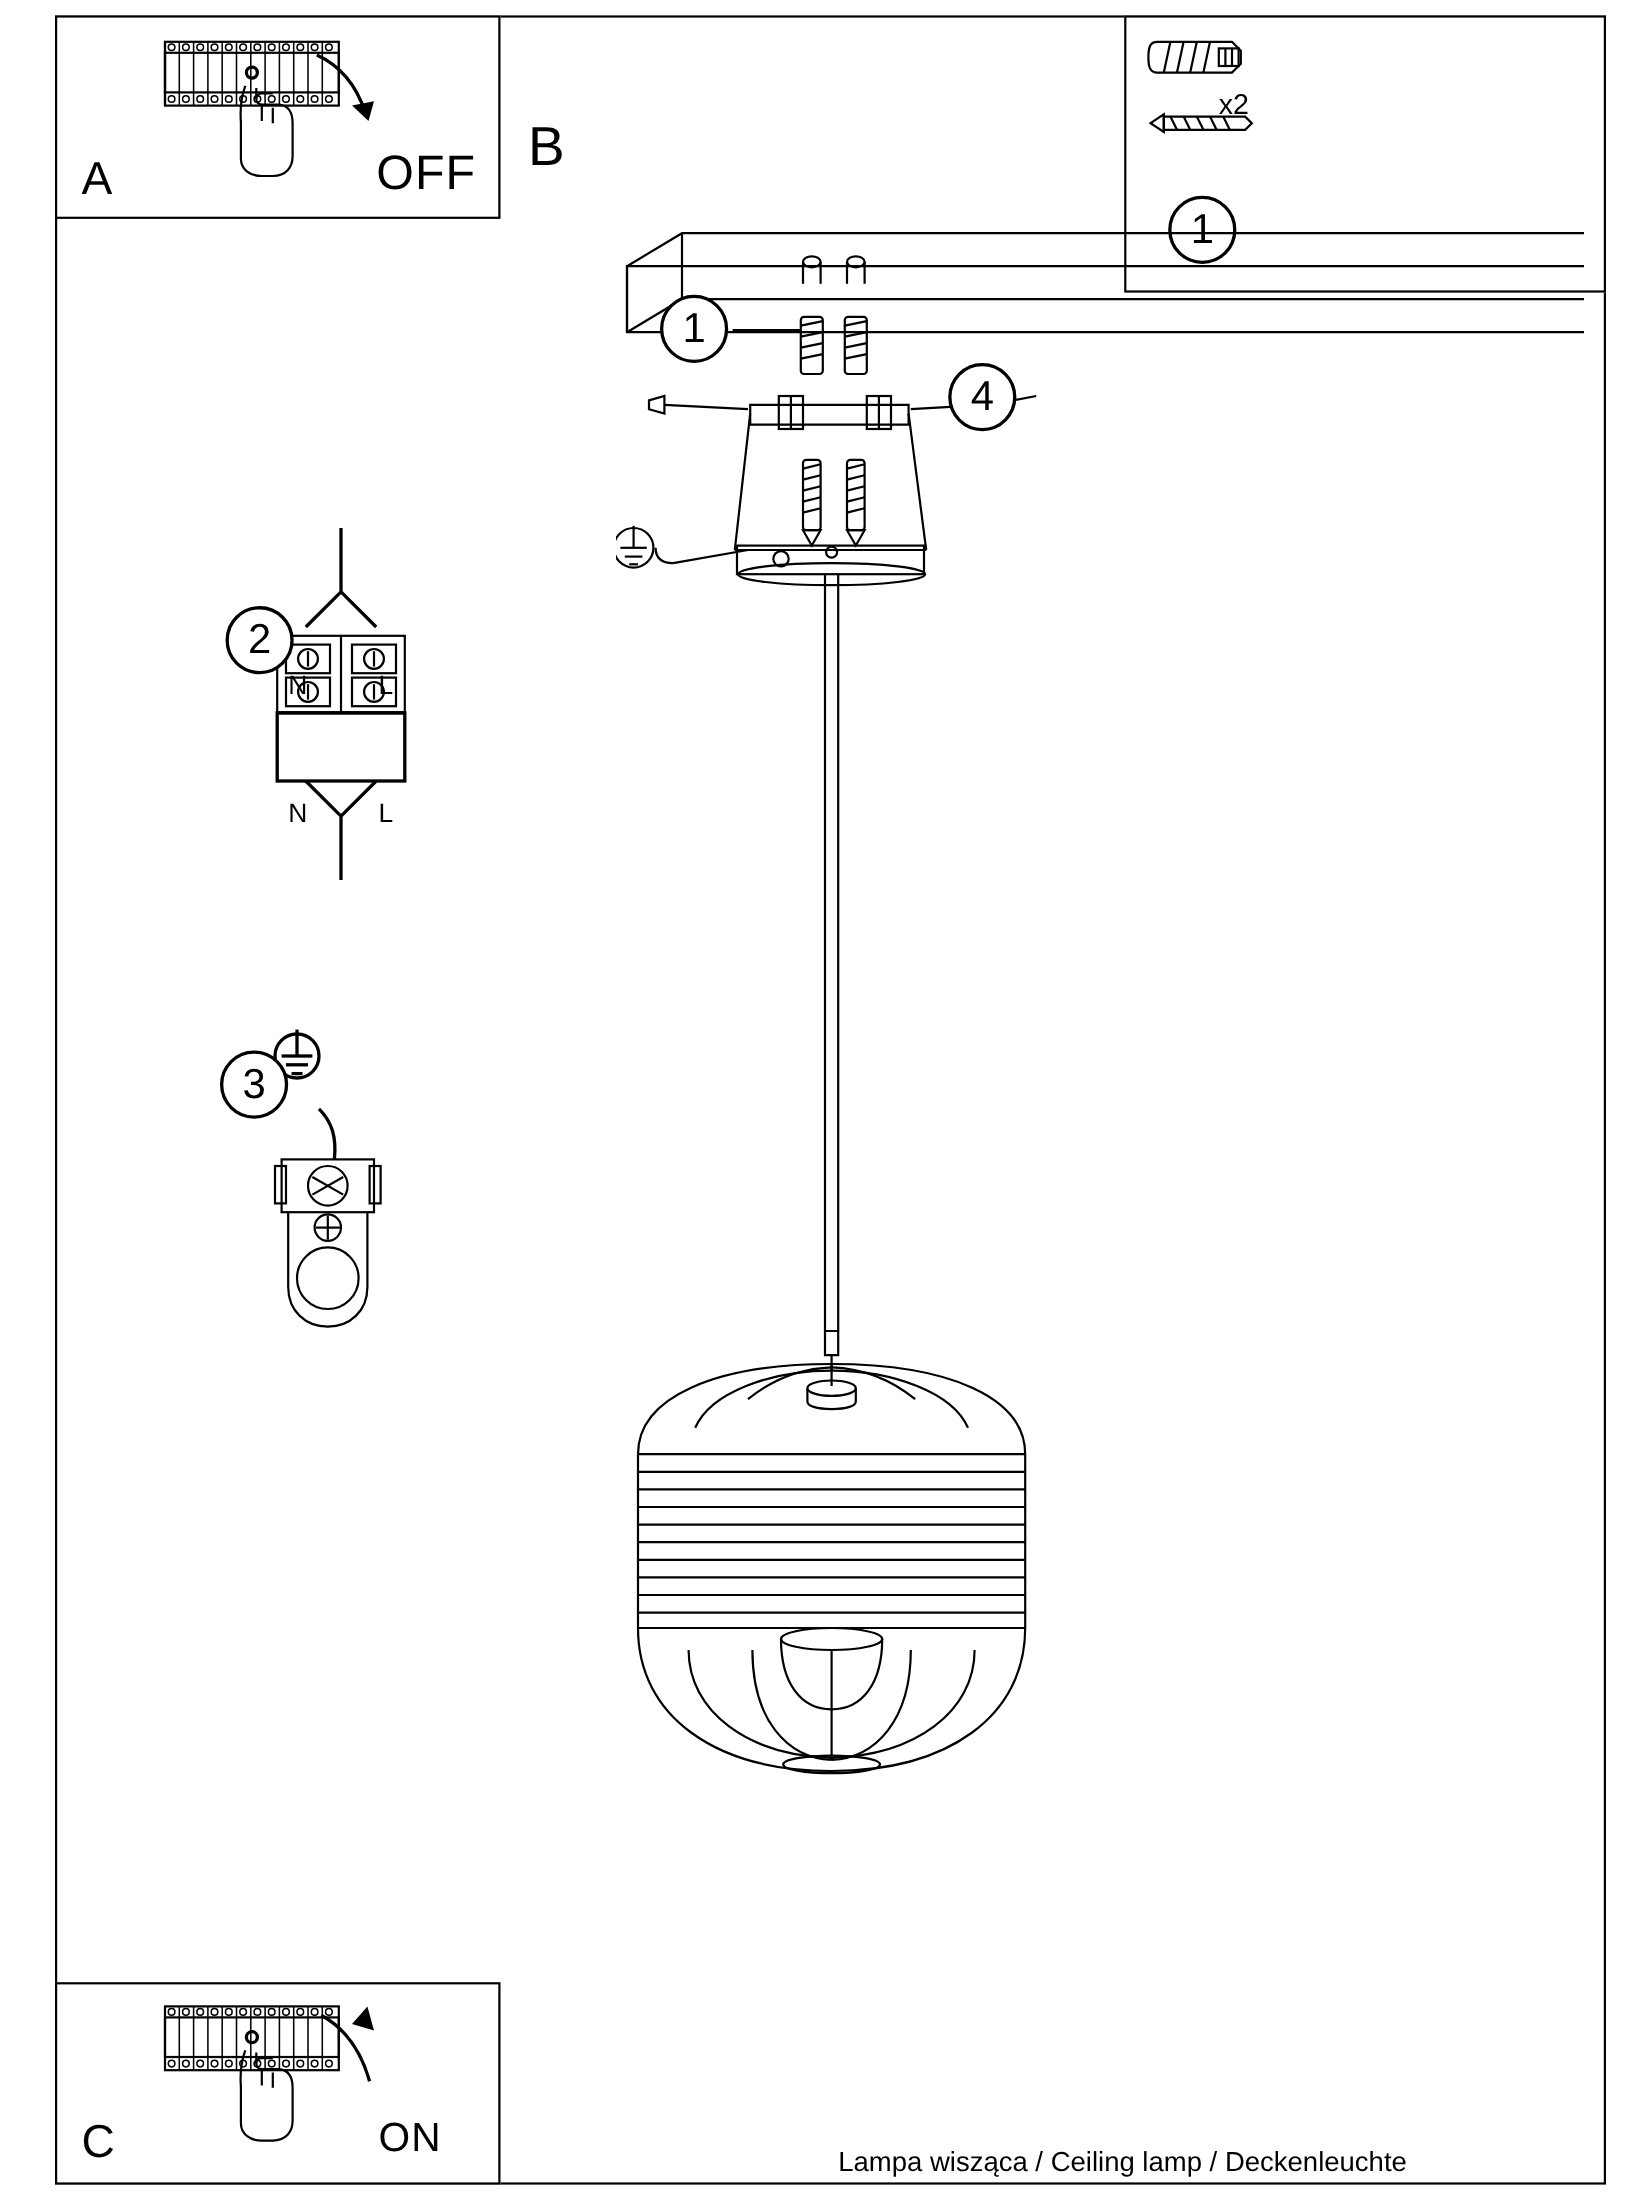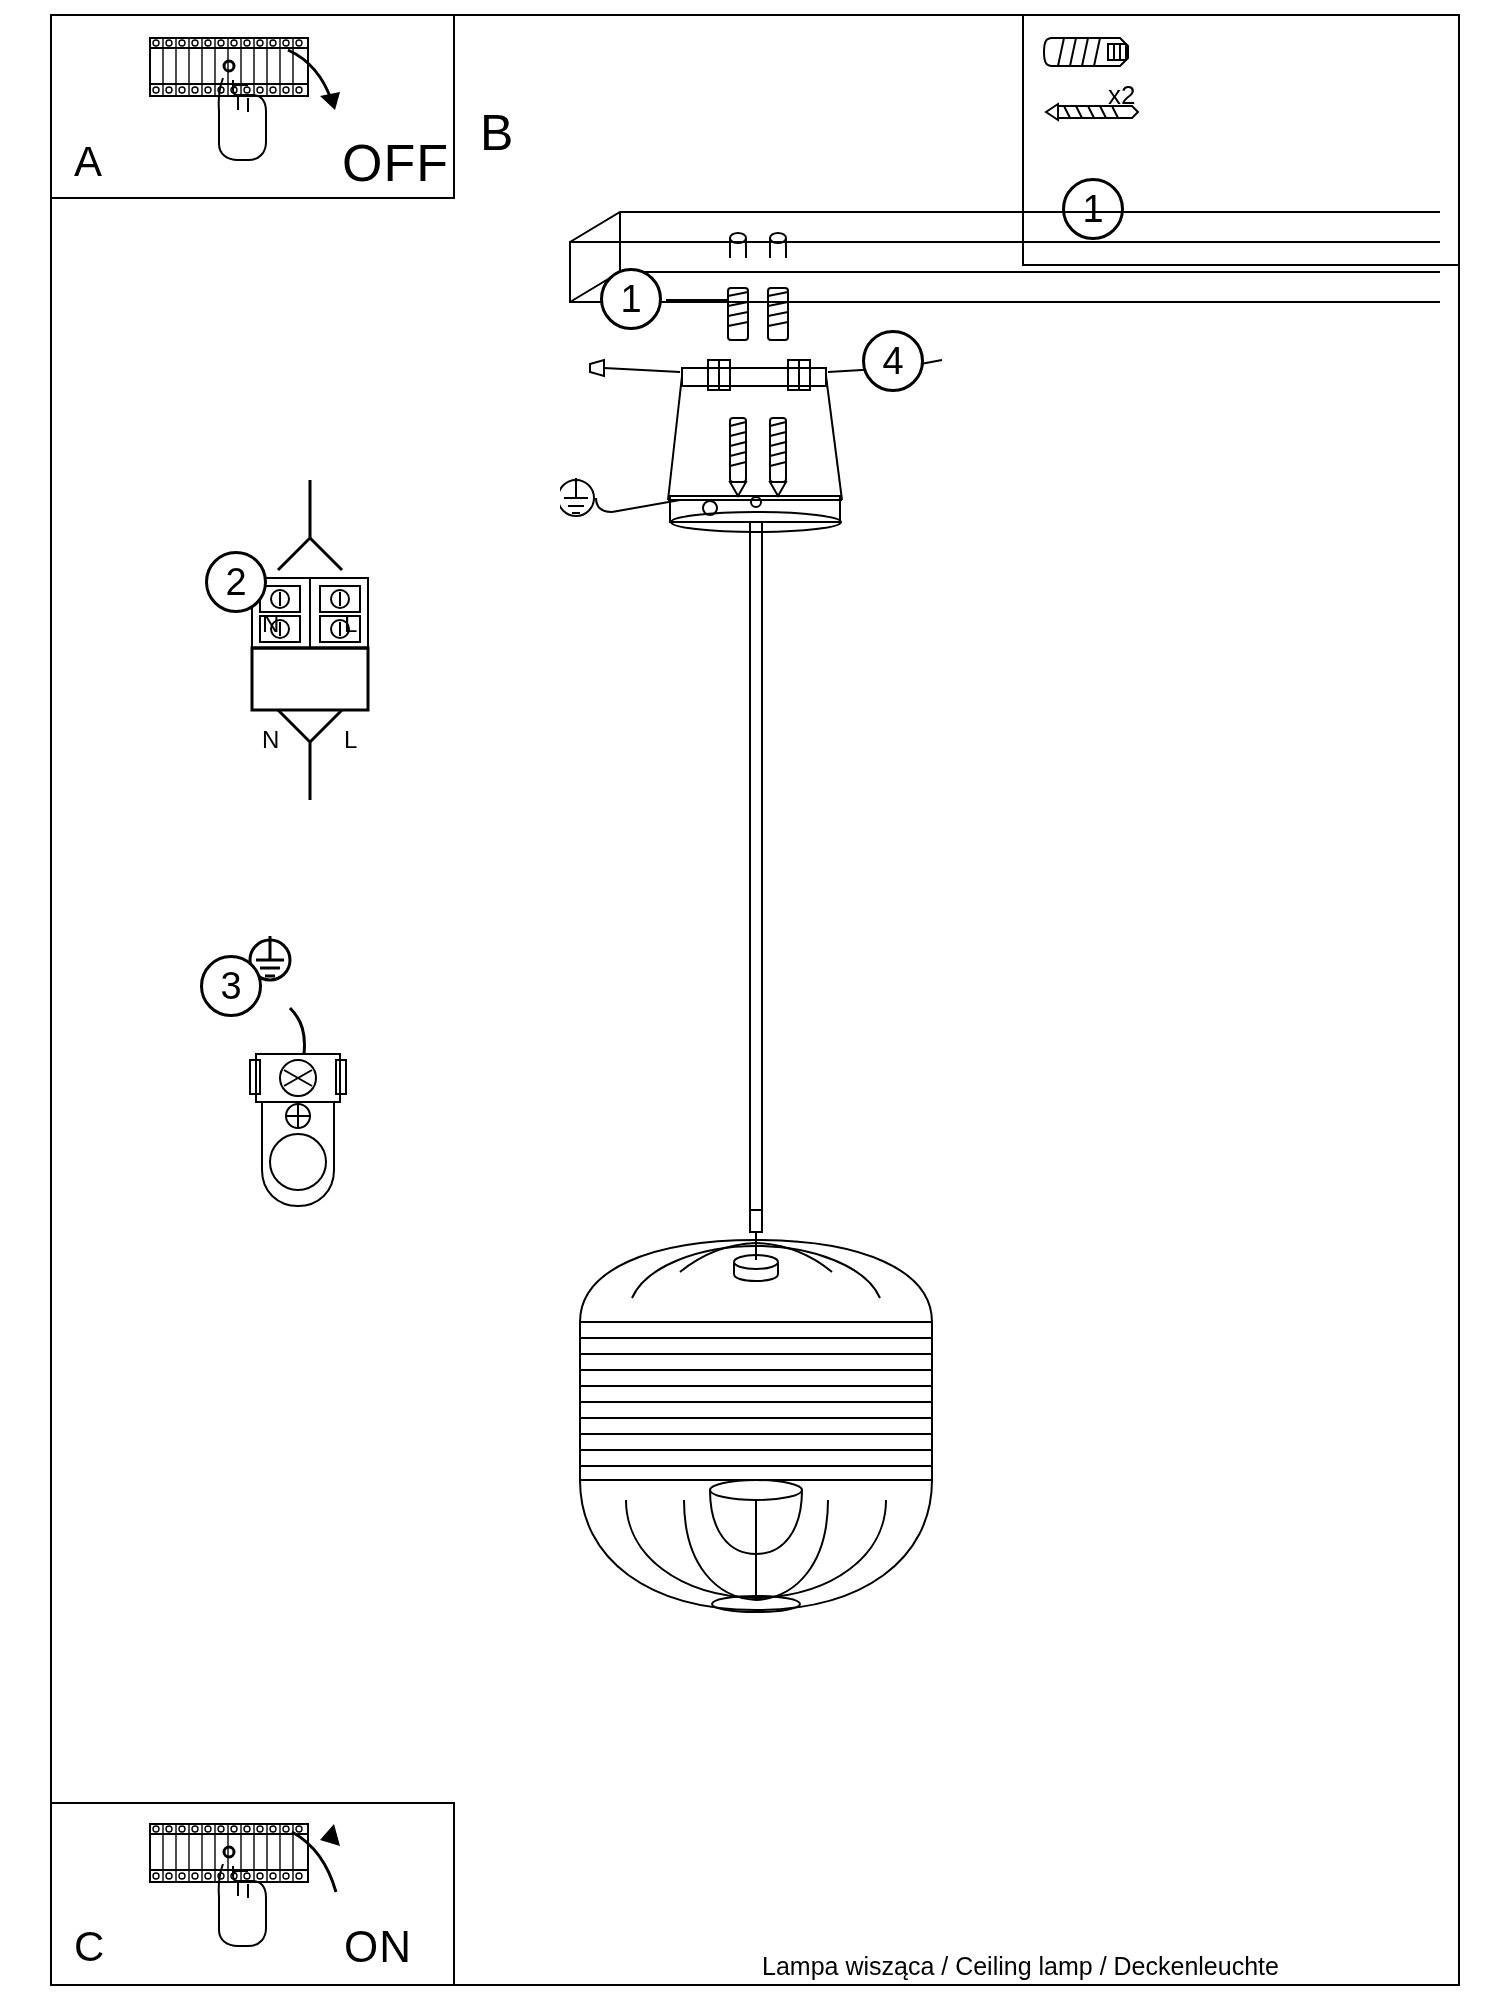--- a/index.html
+++ b/index.html
@@ -4,22 +4,22 @@
 <style>
   html,body{margin:0;padding:0;background:#ffffff;}
   body{width:1500px;height:2000px;font-family:"Liberation Sans",sans-serif;color:#000;}
   #sheet{position:relative;width:1500px;height:2000px;overflow:hidden;}
   .border{position:absolute;left:50px;top:14px;width:1410px;height:1972px;border:2px solid #000;box-sizing:border-box;}
 
   .panel{position:absolute;border:2px solid #000;background:#fff;box-sizing:border-box;}
 
   .lbl{position:absolute;font-size:42px;line-height:1;}
   .lbl.big{font-size:50px;}
-  .txt-off{position:absolute;font-size:52px;letter-spacing:1px;}
-  .txt-on{position:absolute;font-size:44px;letter-spacing:1px;}
+  .txt-off{position:absolute;font-size:44px;letter-spacing:1px;}
+  .txt-on{position:absolute;font-size:37px;letter-spacing:1px;}
   .circnum{position:absolute;width:56px;height:56px;border:3px solid #000;border-radius:50%;
            display:flex;align-items:center;justify-content:center;font-size:38px;background:#fff;}
   .x2{position:absolute;font-size:26px;}
   .nl{position:absolute;font-size:24px;}
   .caption{position:absolute;font-size:25px;line-height:1.45;}
   svg{display:block;}
   .st{fill:none;stroke:#000;stroke-width:2;}
   .st3{fill:none;stroke:#000;stroke-width:3;}
   .thin{fill:none;stroke:#000;stroke-width:1.4;}
 </style>

